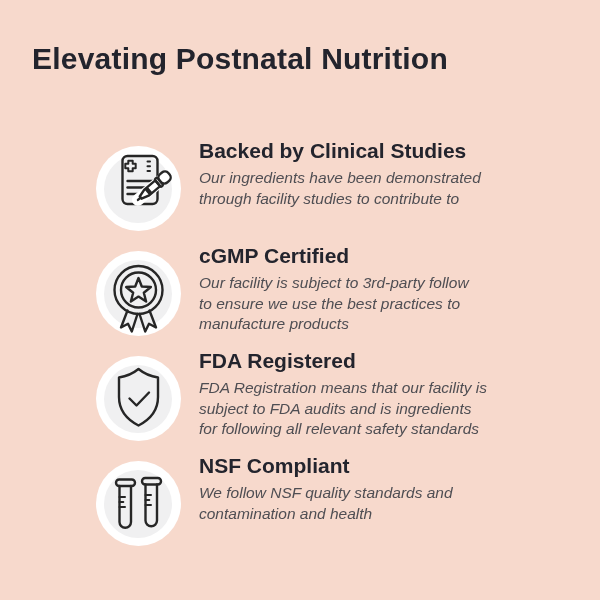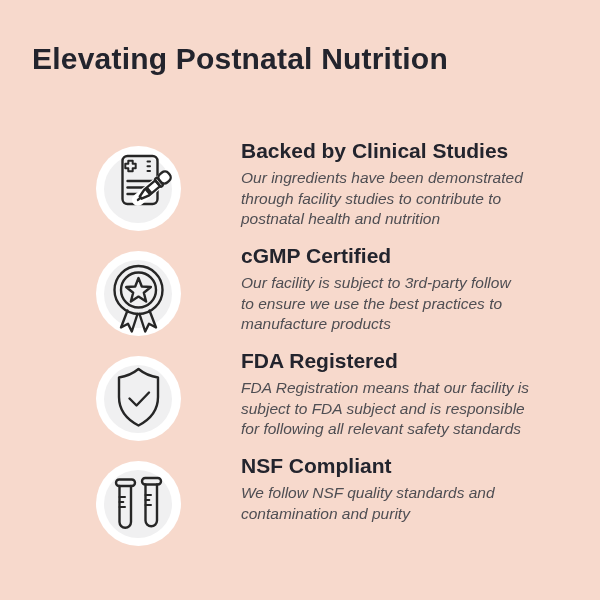--- a/index.html
+++ b/index.html
@@ -14,21 +14,21 @@
     text-align: center;
     font-size: 30px; line-height: 36px; font-weight: 700;
     color: var(--heading, #23242D);
     letter-spacing: 0.2px;
     margin: 0;
   }
   .rows {
     position: absolute; left: 96px; top: 139px;
     display: flex; flex-direction: column;
   }
-  .row { display: flex; align-items: flex-start; height: 105px; gap: 42px; }
+  .row { display: flex; align-items: flex-start; height: 105px; }
   .badge {
     width: 85px; height: 85px; flex: none;
     margin-top: 7px;
   }
   .badge svg { display: block; width: 85px; height: 85px; }
   .txt { margin-left: 18px; }
   .txt h2 {
     margin: 0 0 5px 0;
     font-size: 21px; line-height: 24px; font-weight: 700;
     color: var(--heading, #23242D);
@@ -77,21 +77,20 @@
           <path class="ic" fill="var(--badge-fill, #FFFFFF)" d="M-3.8 8.2 V22.5 L-1.4 30.5 H1.4 L3.8 22.5 V8.2 Z"></path>
           <rect x="-3.8" y="18.2" width="7.6" height="4.2" fill="var(--icon-stroke, #262626)" stroke="none"></rect>
           <path class="ic" d="M0 30.5 V34"></path>
         </g>
       </svg>
     </div>
     <div class="txt">
       <h2>Backed by Clinical Studies</h2>
       <p>Our ingredients have been demonstrated</p>
       <p>through facility studies to contribute to</p>
-      <p>postnatal health and nutrition</p>
     </div>
   </div>
 
   <div class="row">
     <div class="badge">
       <svg viewBox="0 0 85 85">
         <circle cx="42.5" cy="42.5" r="42.5" fill="var(--badge-fill, #FFFFFF)"></circle>
         <circle cx="42" cy="43" r="34" fill="var(--badge-inner-fill, #F0F0F1)"></circle>
         <path class="ic" d="M31.5 59.5 L25 76.5 L32 72.8 L35.8 80.5 L41.5 63"></path>
         <path class="ic" d="M53.5 59.5 L60 76.5 L53 72.8 L49.2 80.5 L43.5 63"></path>
@@ -113,21 +112,21 @@
       <svg viewBox="0 0 85 85">
         <circle cx="42.5" cy="42.5" r="42.5" fill="var(--badge-fill, #FFFFFF)"></circle>
         <circle cx="42" cy="43" r="34" fill="var(--badge-inner-fill, #F0F0F1)"></circle>
         <path class="ic" fill="var(--badge-inner-fill, #F0F0F1)" d="M42.5 13 C48 17.5 55.5 20.5 62 21.5 L62 41 C62 54.5 53.5 63.8 42.5 69.5 C31.5 63.8 23 54.5 23 41 L23 21.5 C29.5 20.5 37 17.5 42.5 13 Z"></path>
         <path class="ic" d="M33.5 42.5 L40.5 49.5 L53 36.5"></path>
       </svg>
     </div>
     <div class="txt">
       <h2>FDA Registered</h2>
       <p>FDA Registration means that our facility is</p>
-      <p>subject to FDA subject and is responsible</p>
+      <p>subject to FDA audits and is ingredients</p>
       <p>for following all relevant safety standards</p>
     </div>
   </div>
 
   <div class="row">
     <div class="badge">
       <svg viewBox="0 0 85 85">
         <circle cx="42.5" cy="42.5" r="42.5" fill="var(--badge-fill, #FFFFFF)"></circle>
         <circle cx="42" cy="43" r="34" fill="var(--badge-inner-fill, #F0F0F1)"></circle>
         <path class="ic" fill="var(--badge-fill, #FFFFFF)" d="M23.5 25 L23.5 61 A5.75 5.75 0 0 0 35 61 L35 25"></path>
@@ -138,17 +137,17 @@
         <path class="ic" fill="var(--badge-fill, #FFFFFF)" d="M49.5 23.5 L49.5 59.5 A5.75 5.75 0 0 0 61 59.5 L61 23.5"></path>
         <rect class="ic" x="46" y="17" width="19" height="6.5" rx="3.2" fill="var(--badge-fill, #FFFFFF)"></rect>
         <path class="ic ic2" d="M49.5 34 h5.5"></path>
         <path class="ic ic2" d="M49.5 39 h3.8"></path>
         <path class="ic ic2" d="M49.5 44 h5.5"></path>
       </svg>
     </div>
     <div class="txt">
       <h2>NSF Compliant</h2>
       <p>We follow NSF quality standards and</p>
-      <p>contamination and purity</p>
+      <p>contamination and health</p>
     </div>
   </div>
 
 </div>
 
 </body></html>

